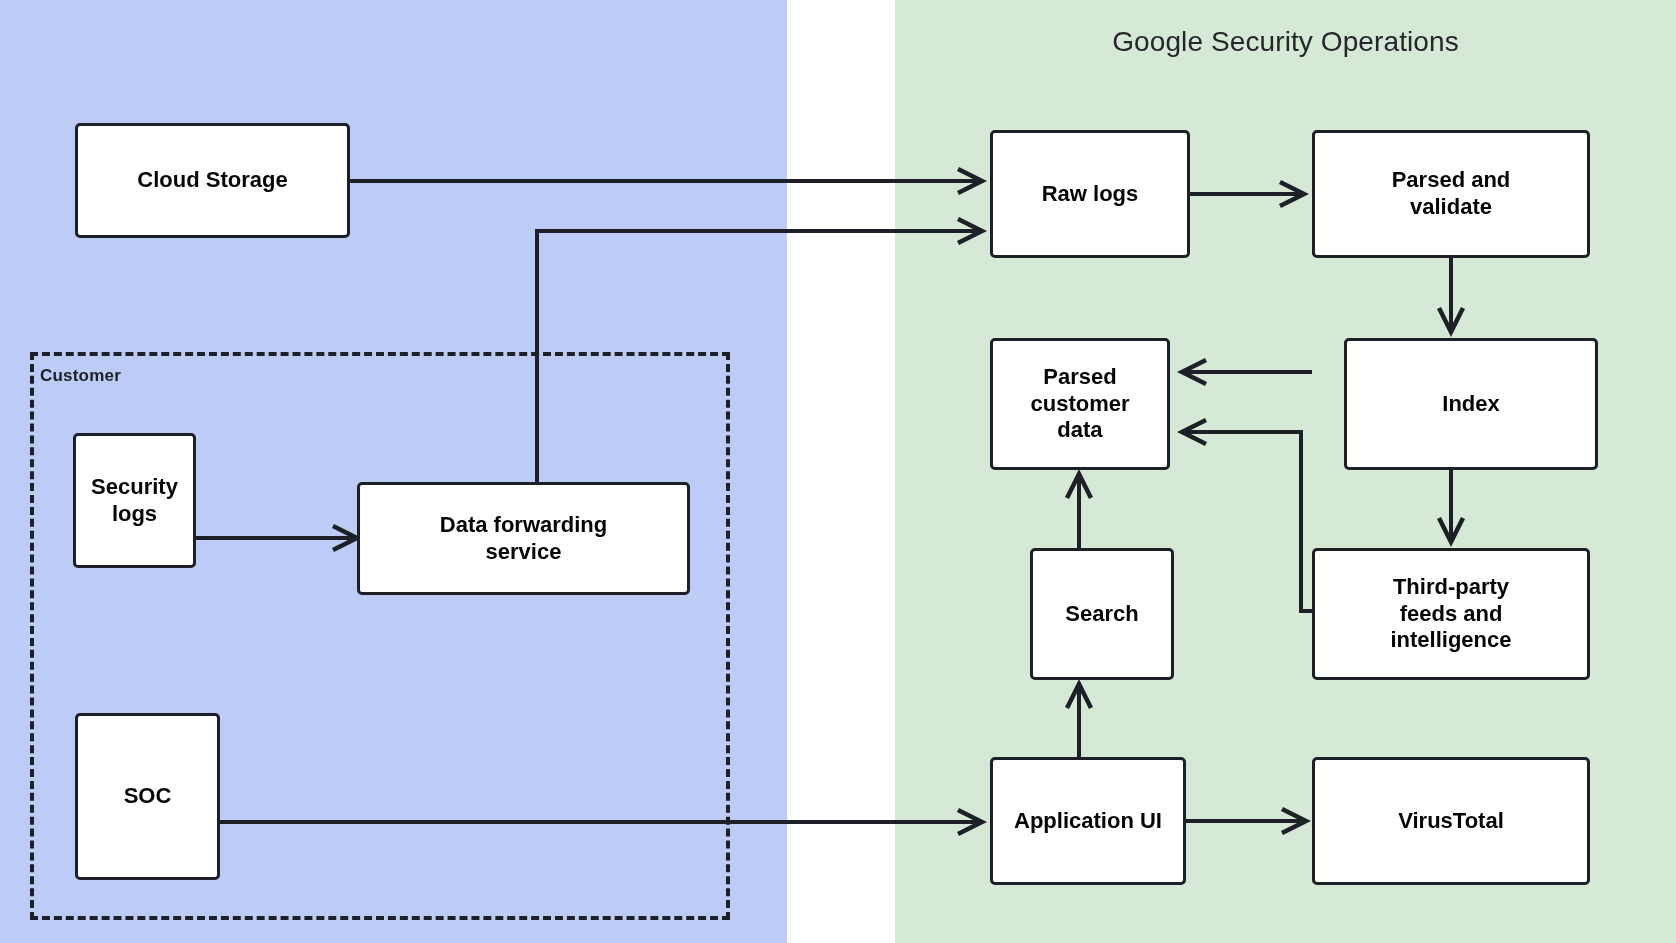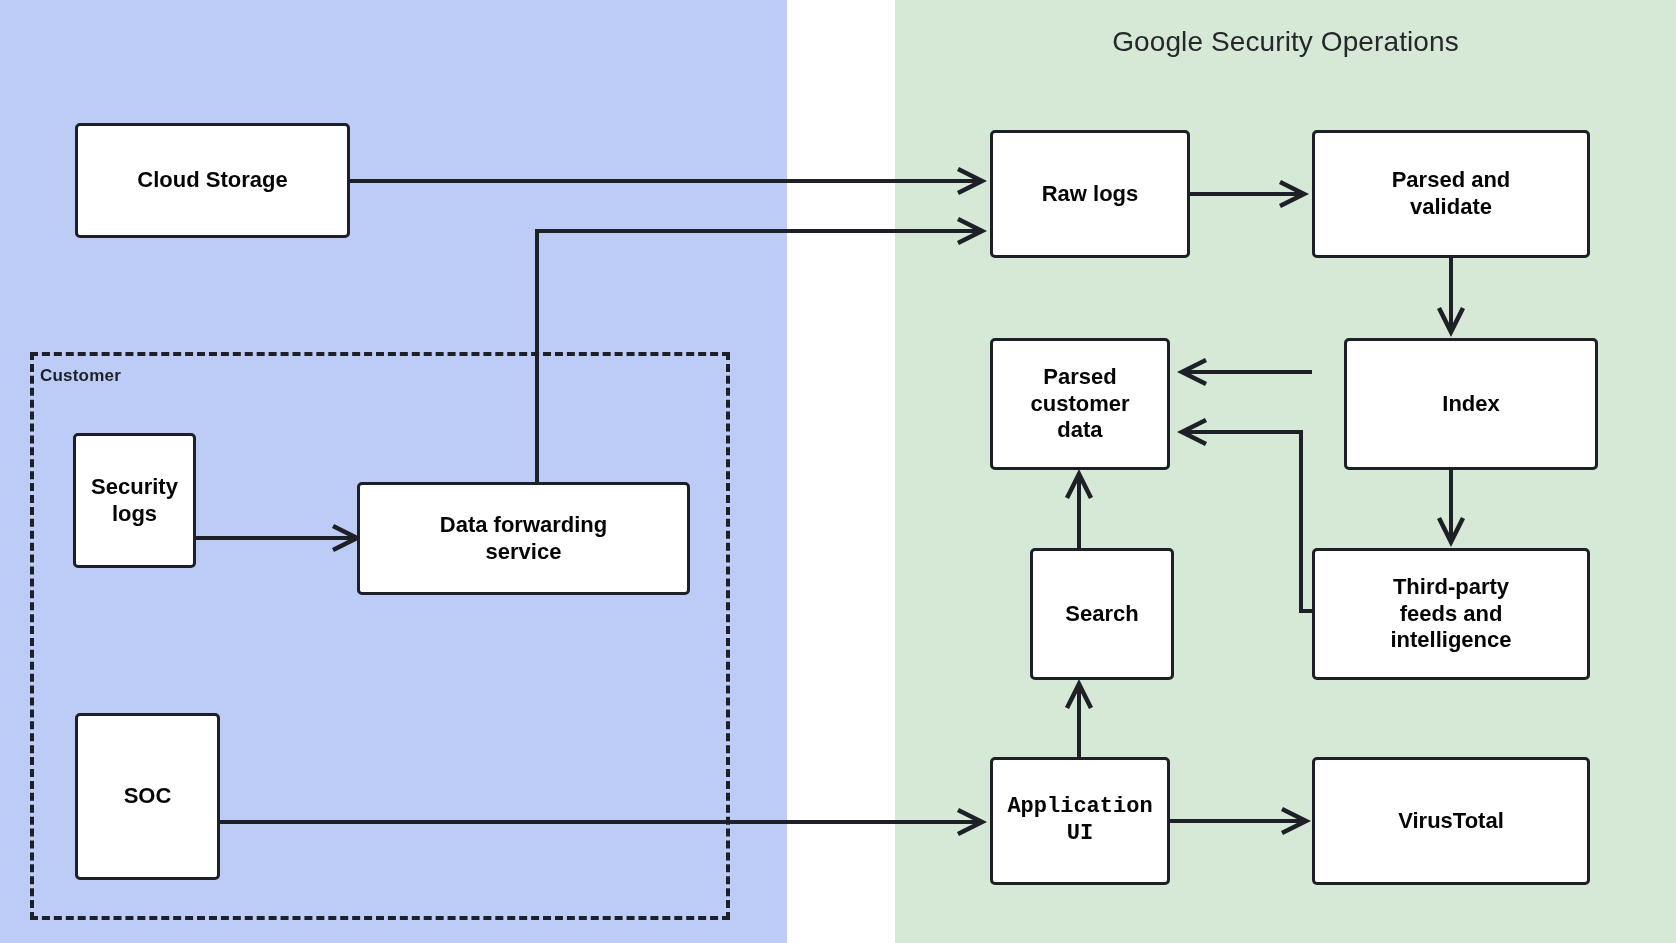--- a/index.html
+++ b/index.html
@@ -224,17 +224,17 @@
   <div class="node" id="node-search" style="left:990px; top:548px; width:144px; height:132px;margin-left:40px;">Search</div>
 
   <div class="node" id="node-third-party-feeds" style="left:1312px; top:548px; width:278px; height:132px;">
     <span>
       <span>Third-party</span><br>
       <span>feeds and</span><br>
       <span>intelligence</span>
     </span>
   </div>
 
-  <div class="node" id="node-application-ui" style="left:990px; top:757px; width:180px; height:128px;font-family:Liberation Mono, monospace;">Application UI</div>
+  <div class="node" id="node-application-ui" style="left:990px; top:757px; width:196px; height:128px;">Application UI</div>
 
   <div class="node" id="node-virustotal" style="left:1312px; top:757px; width:278px; height:128px;">VirusTotal</div>
 
 </div>
 
 </body></html>

